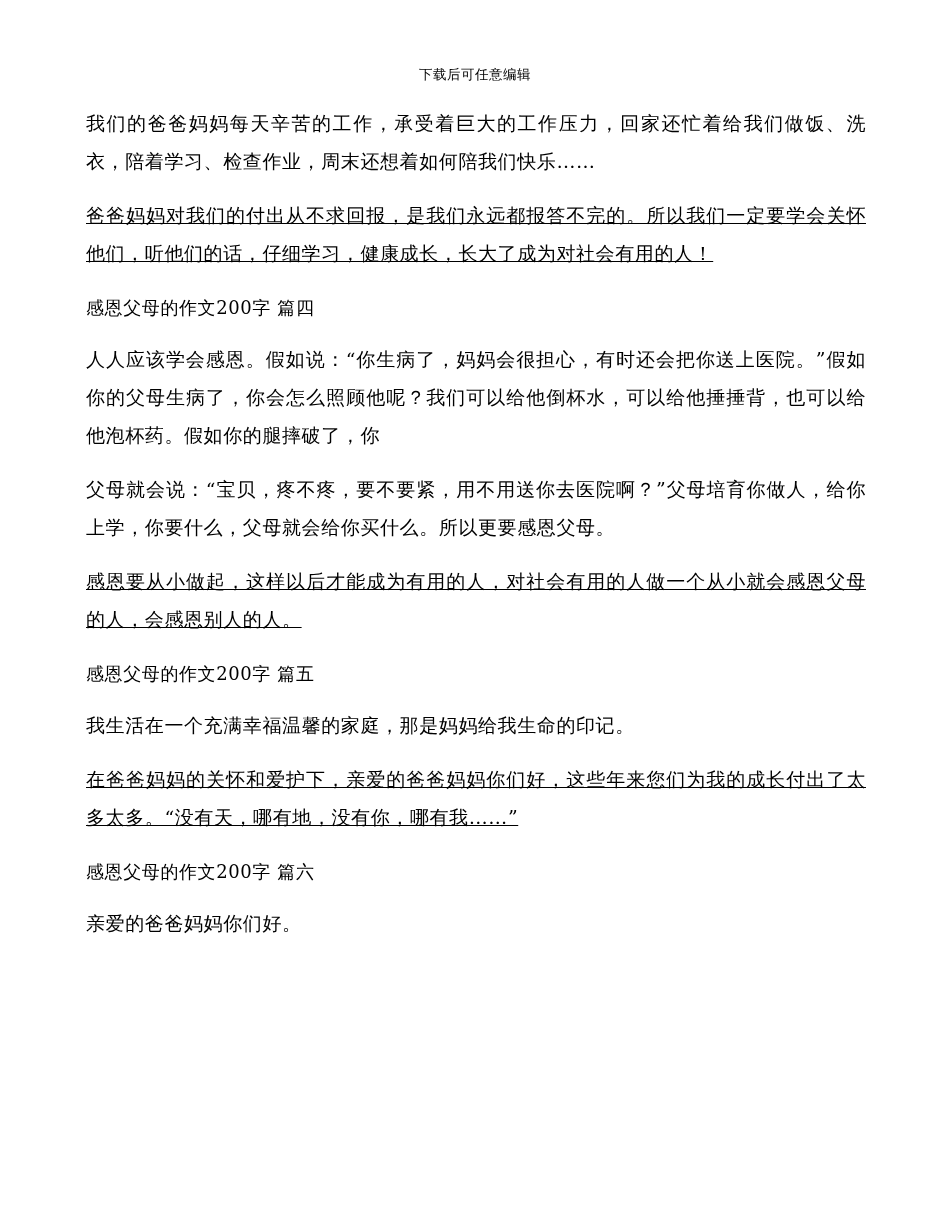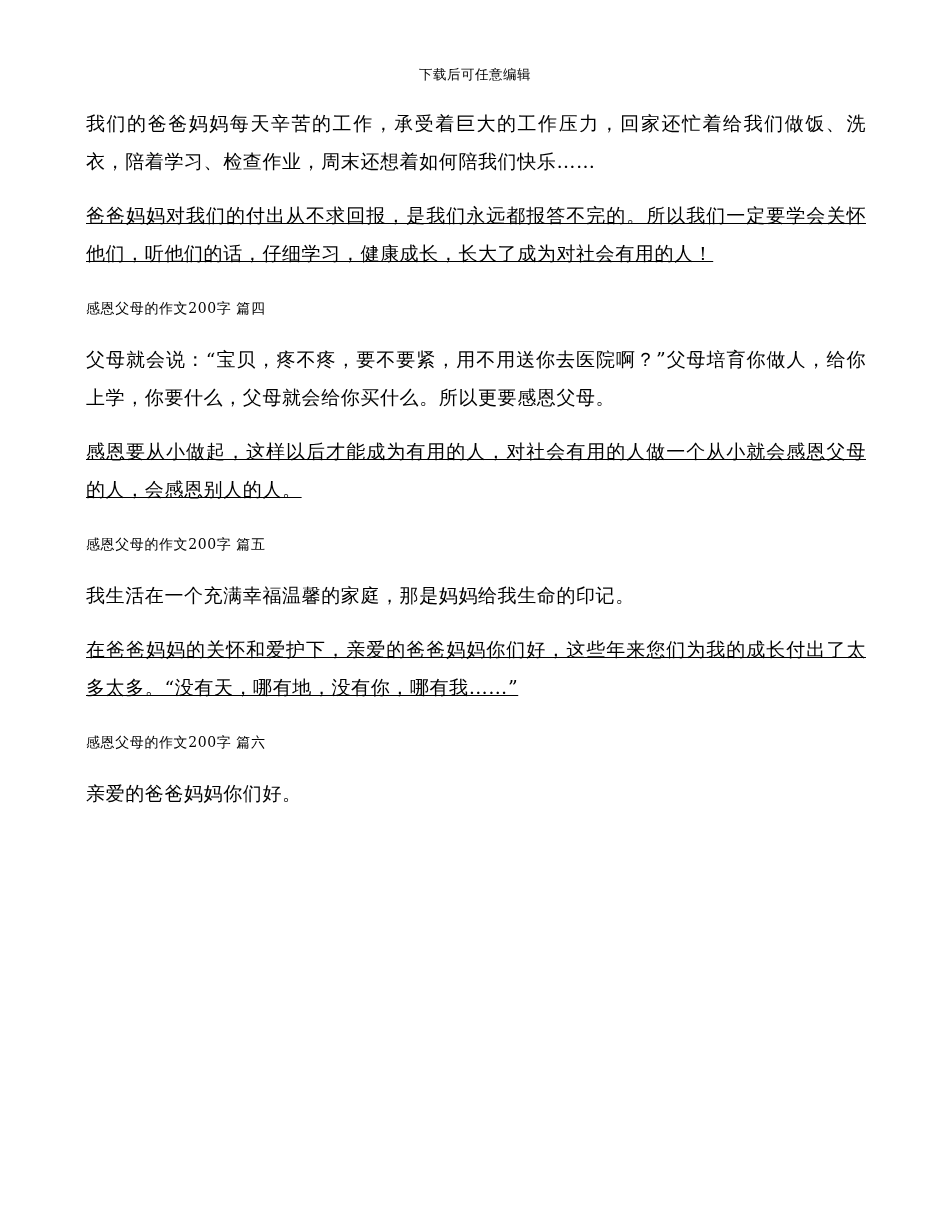--- a/index.html
+++ b/index.html
@@ -37,21 +37,21 @@
   }
   .para {
     font-size: 19px;
     line-height: 38px;
     text-align: justify;
     margin: 0 0 16px 0;
     letter-spacing: 0.6px;
     font-family: "DejaVu Serif", "Liberation Serif", serif;
   }
   .subtitle {
-    font-size: 14px;
+    font-size: 18px;
     line-height: 36px;
     margin: 10px 0 14px 0;
     letter-spacing: 0.6px;
     font-family: "DejaVu Serif", "Liberation Serif", serif;
   }
   .para.tight {
     margin-bottom: 18px;
     text-decoration: underline;
   }
 </style>
@@ -59,20 +59,21 @@
 <body>
 
 <div class="page">
 
   <div class="header">下载后可任意编辑</div>
 
   <div class="content">
     <p class="para">我们的爸爸妈妈每天辛苦的工作，承受着巨大的工作压力，回家还忙着给我们做饭、洗衣，陪着学习、检查作业，周末还想着如何陪我们快乐……</p>
     <p class="para tight">爸爸妈妈对我们的付出从不求回报，是我们永远都报答不完的。所以我们一定要学会关怀他们，听他们的话，仔细学习，健康成长，长大了成为对社会有用的人！</p>
     <p class="subtitle">感恩父母的作文200字 篇四</p>
+    <p class="para">人人应该学会感恩。假如说：“你生病了，妈妈会很担心，有时还会把你送上医院。”假如你的父母生病了，你会怎么照顾他呢？我们可以给他倒杯水，可以给他捶捶背，也可以给他泡杯药。假如你的腿摔破了，你</p>
     <p class="para">父母就会说：“宝贝，疼不疼，要不要紧，用不用送你去医院啊？”父母培育你做人，给你上学，你要什么，父母就会给你买什么。所以更要感恩父母。</p>
     <p class="para tight">感恩要从小做起，这样以后才能成为有用的人，对社会有用的人做一个从小就会感恩父母的人，会感恩别人的人。</p>
     <p class="subtitle">感恩父母的作文200字 篇五</p>
     <p class="para">我生活在一个充满幸福温馨的家庭，那是妈妈给我生命的印记。</p>
     <p class="para tight">在爸爸妈妈的关怀和爱护下，亲爱的爸爸妈妈你们好，这些年来您们为我的成长付出了太多太多。“没有天，哪有地，没有你，哪有我……”</p>
     <p class="subtitle">感恩父母的作文200字 篇六</p>
     <p class="para">亲爱的爸爸妈妈你们好。</p>
   </div>
 
 </div>

